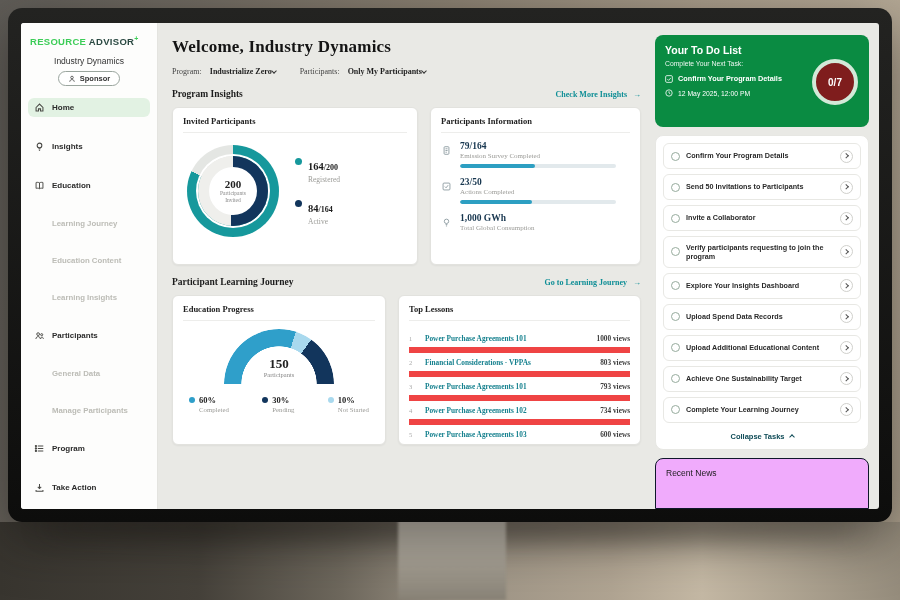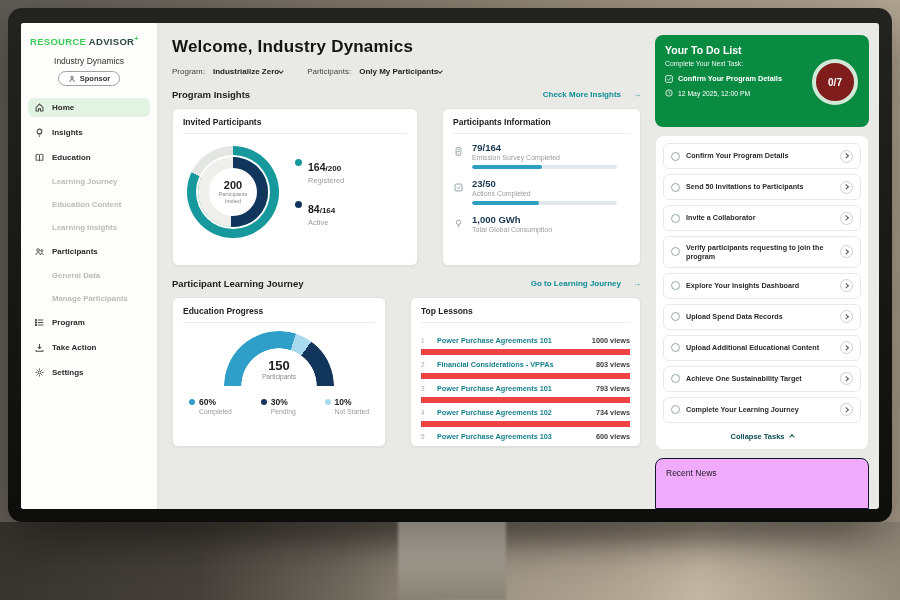--- a/index.html
+++ b/index.html
@@ -24,43 +24,43 @@
   .sidebar { width:137px; flex:none; background:#fdfdfc; border-right:1px solid #e4e4e0;
              padding:10px 7px; display:flex; flex-direction:column; }
   .logo { font-size:9.5px; font-weight:800; letter-spacing:.3px; padding:2px 2px 8px; white-space:nowrap; }
   .logo-g { color:#3dcd58; }
   .logo-d { color:#2c4a43; }
   .logo-d sup { color:#3dcd58; font-size:7px; }
   .org { font-size:8.5px; font-weight:400; color:#333; text-align:center; margin:1px 0 5px; }
   .sponsor { align-self:center; display:flex; align-items:center; gap:4px;
              border:1px solid #9aa59e; border-radius:10px; padding:2px 9px;
              font-size:7.5px; font-weight:700; color:#333; background:#fff; margin-bottom:12px; cursor:pointer; }
-  .nav { display:flex; flex-direction:column; gap:6px; }
+  .nav { display:flex; flex-direction:column; gap:20px; }
   .nav-item { display:flex; align-items:center; gap:7px; padding:4px 6px;
               font-size:8px; font-weight:700; color:#2b2b2b; border-radius:6px; cursor:pointer; }
   .nav-item .nic { width:11px; height:11px; color:#4a4a46; display:flex; flex:none; }
   .nav-item .nic svg { width:11px; height:11px; }
   .nav-item.active { background:#e2f2e3; }
   .nav-sub { padding:4px 6px 4px 24px; font-size:7.8px; font-weight:600; color:#bcbcb6; cursor:pointer; }
 
   
-  .main { flex:1; padding:8px 12px 8px 14px; overflow:hidden; }
+  .main { flex:1; padding:8px 12px 8px 14px; overflow:hidden;font-family:Liberation Serif, serif; }
   .welcome { font-size:17px; font-weight:800; color:#141414; margin:6px 0 10px; letter-spacing:.2px; }
   .filters { display:flex; align-items:center; gap:8px; font-size:8px; color:#444; margin-bottom:13px; }
   .f-select { display:flex; align-items:center; font-weight:700; color:#1e1e1e; cursor:pointer; margin-right:16px; }
   .chev { width:4px; height:4px; border-right:1.3px solid #333; border-bottom:1.3px solid #333;
           transform:rotate(45deg); display:inline-block; margin-top:-2px; }
   .chev.right { transform:rotate(-45deg); border-color:#555; width:3.5px; height:3.5px; margin:0 0 0 -1px; }
   .chev.up { transform:rotate(-135deg); border-color:#0d4a56; margin-top:2px; }
 
   .sec-head { display:flex; align-items:center; justify-content:space-between; margin:2px 0 8px; }
   .sec-title { font-size:9.5px; font-weight:800; color:#1c1c1c; }
-  .sec-link { font-size:8px; font-weight:700; color:#0e8e96; cursor:pointer; display:flex; gap:12px; }
-
-  .cards-row { display:flex; gap:24px; margin-bottom:12px; }
+  .sec-link { font-size:8px; font-weight:700; color:#0e8e96; cursor:pointer; display:flex; gap:6px; }
+
+  .cards-row { display:flex; gap:12px; margin-bottom:12px; }
   .card { background:#fff; border:1px solid #e2e2de; border-radius:6px; padding:8px 10px;
           box-shadow:0 1px 2px rgba(0,0,0,.05); }
   .card-title { font-size:8.5px; font-weight:700; color:#222; padding-bottom:6px;
                 border-bottom:1px solid #ededeb; margin-bottom:8px; }
 
   .card-invited { width:246px; height:158px; }
   .invited-body { display:flex; align-items:center; gap:16px; padding:4px 0 0 4px; }
   .donut { position:relative; width:92px; height:92px; }
   .donut-outer { position:absolute; inset:0; border-radius:50%; }
   .donut-inner { position:absolute; inset:11px; border-radius:50%; box-shadow:0 0 0 2px #fff; }

